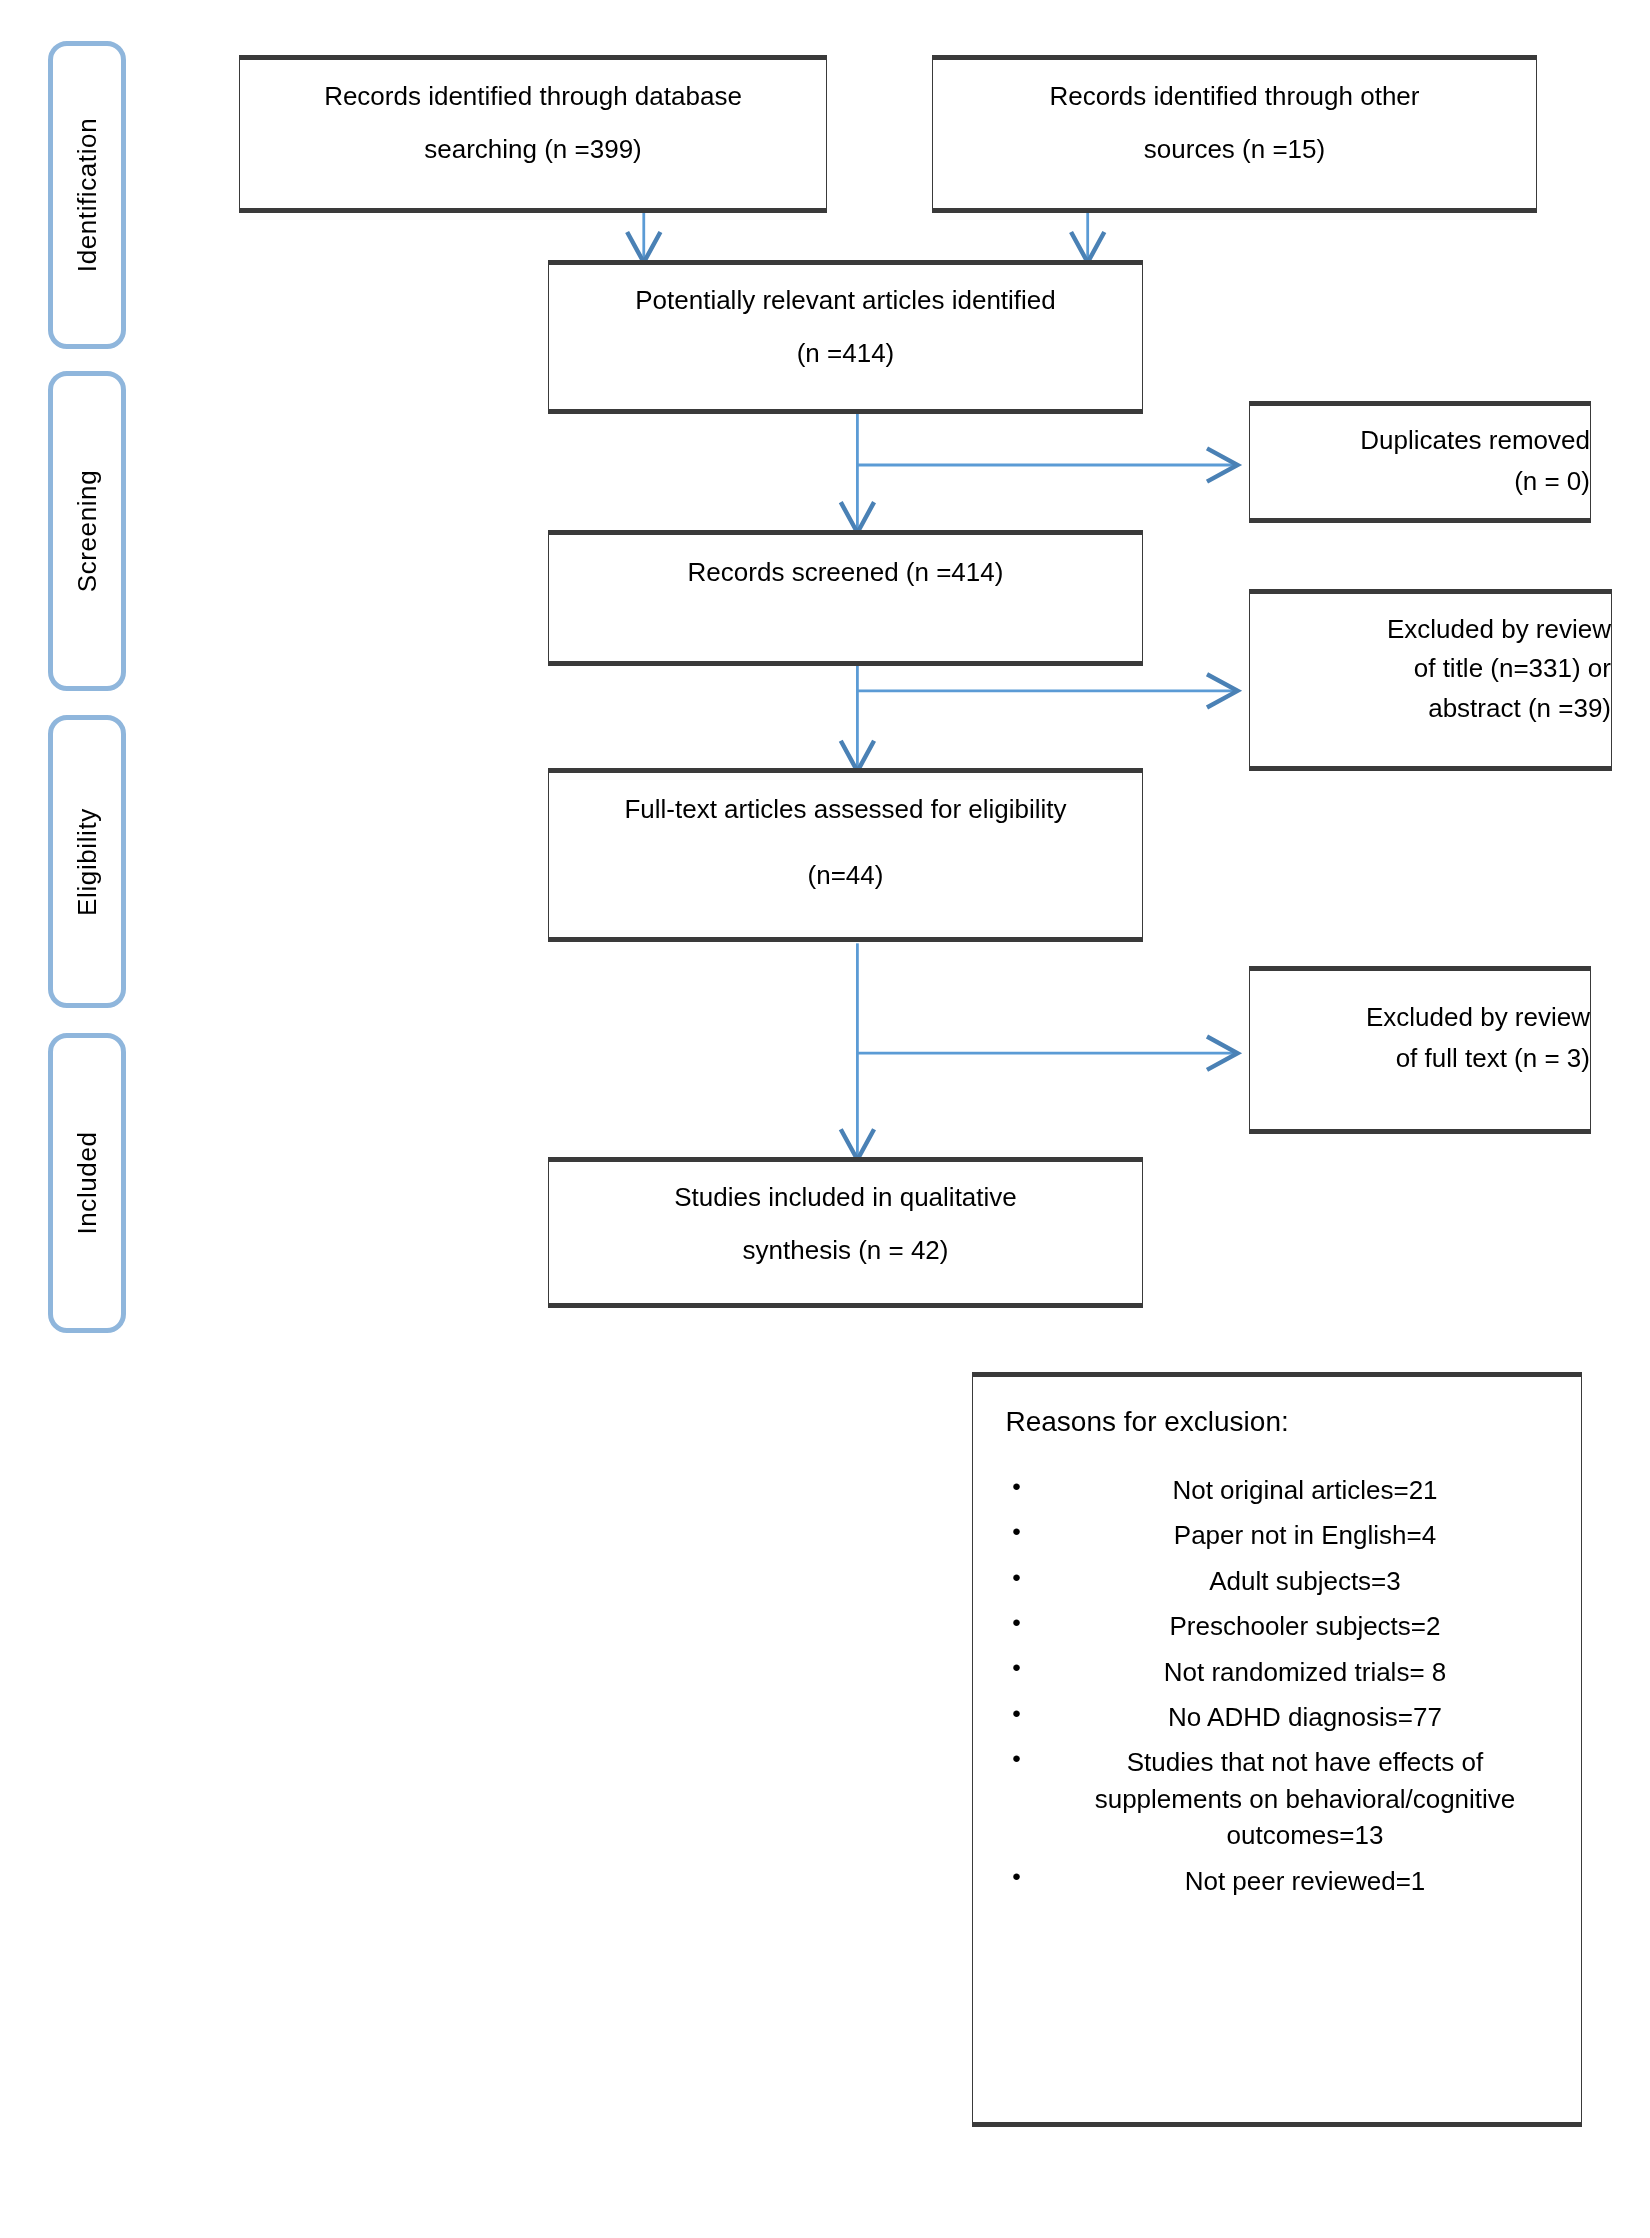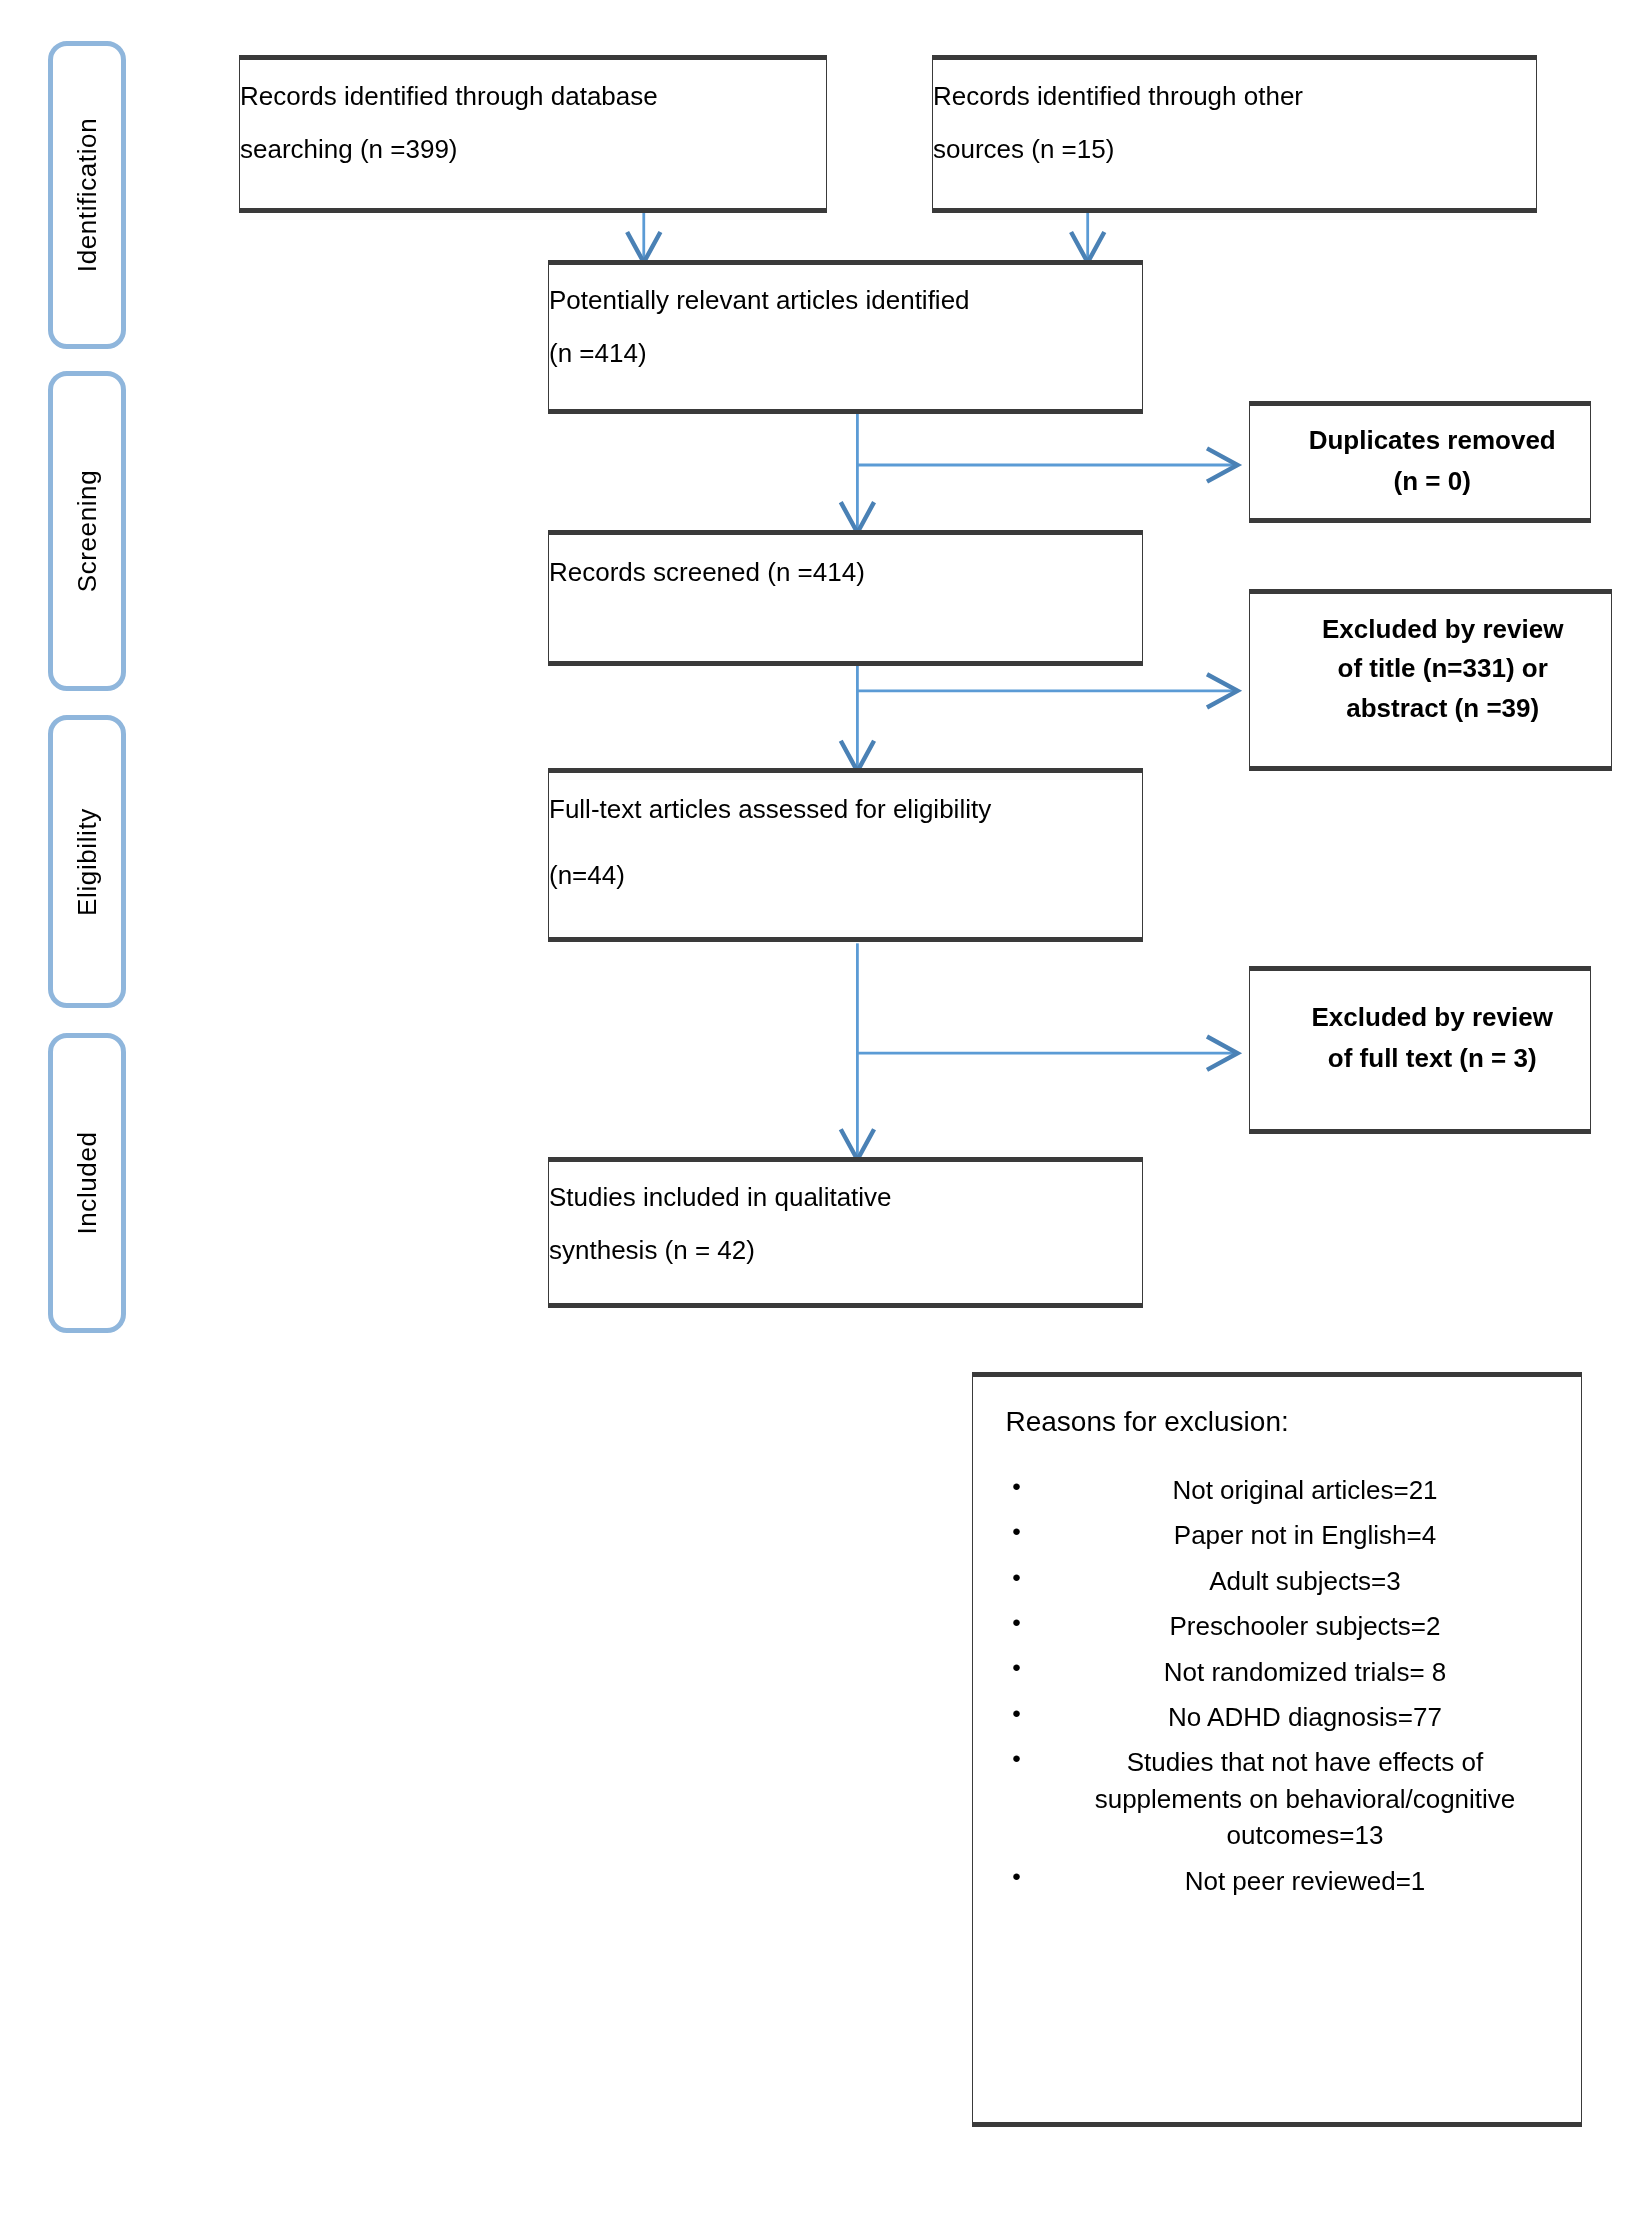--- a/index.html
+++ b/index.html
@@ -46,26 +46,26 @@
     flex-direction:column;
     align-items:center;
     justify-content:flex-start;
   }
   .fbox.left-align{
     align-items:flex-start;
   }
   .fbox .line{
     font-size:26px;
     line-height:1.05;
+    text-align:center;
     width:100%;
     white-space:pre-wrap;
   }
   .fbox.left-align .line{
-    text-align:center;
-    font-weight:bold;
+    text-align:right;
   }
 
   
   .reasons{
     position:absolute;
     box-sizing:border-box;
     background:#ffffff;
     border:1.7px solid #3a3a3a;
     border-top-width:5px;
     border-bottom-width:5px;

